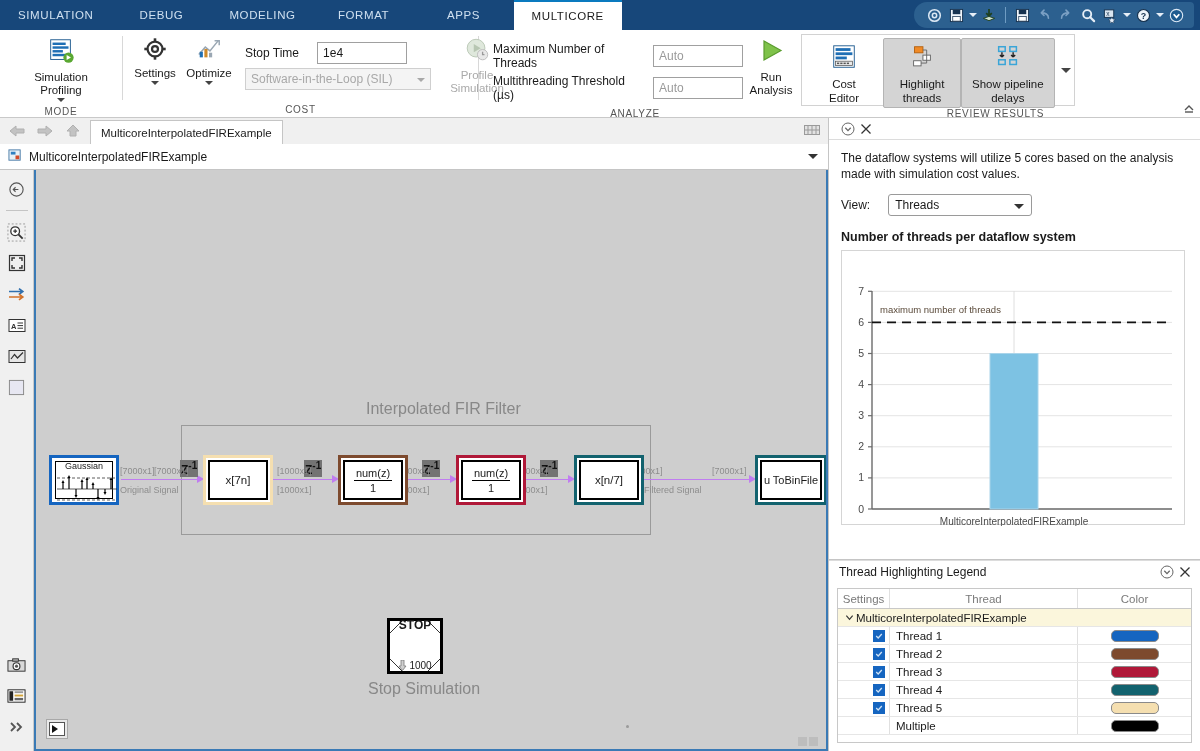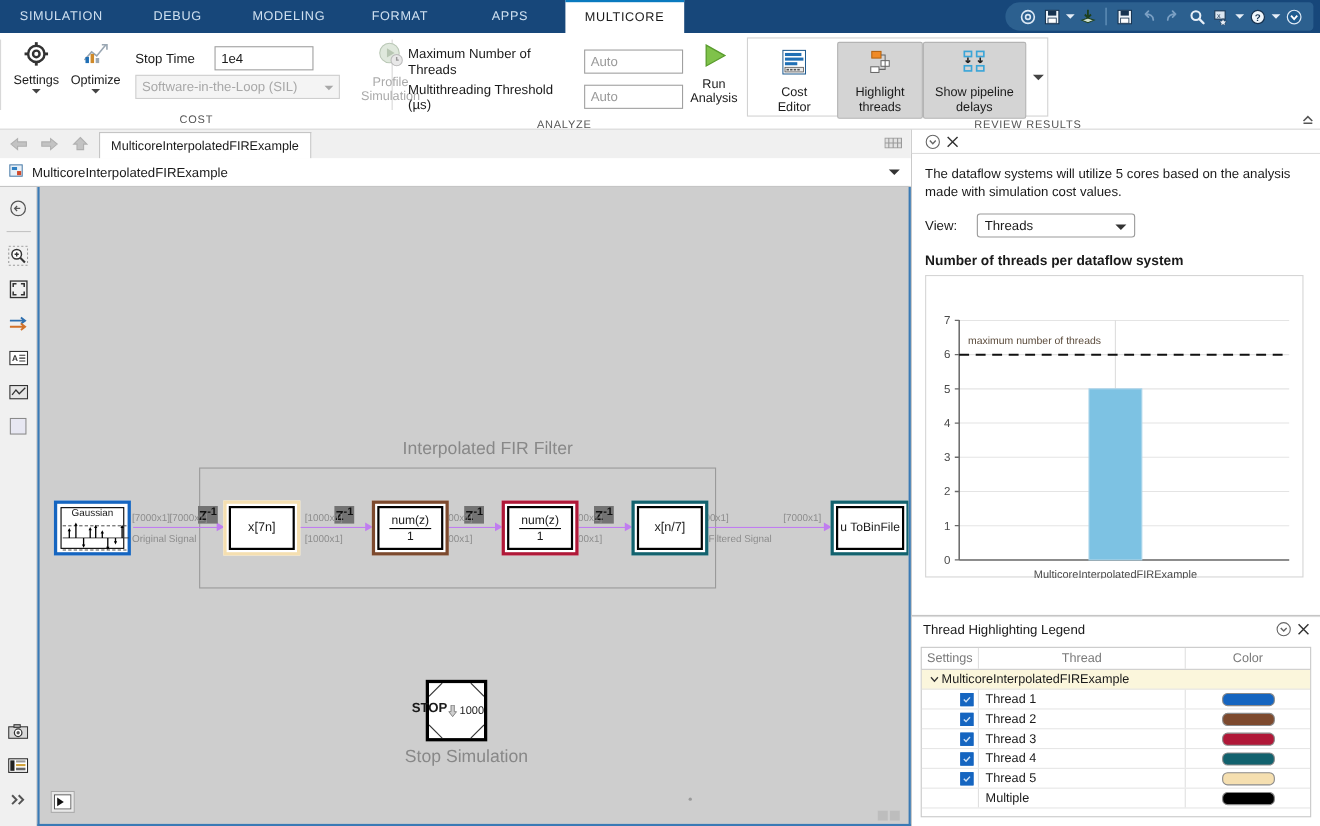--- a/index.html
+++ b/index.html
@@ -128,21 +128,21 @@
     display:flex; align-items:center; justify-content:center; text-align:center;
     font-size:11.5px; box-sizing:border-box;
   }
   .wire { position:absolute; height:1px; background:#c07df0; }
   .arrowhead { position:absolute; width:0; height:0; border-top:4px solid transparent; border-bottom:4px solid transparent; border-left:7px solid #c07df0; }
   .sig { position:absolute; font-size:9px; color:#8d8d8d; white-space:nowrap; }
   .zlabel { position:absolute; font-size:12px; font-weight:bold; color:#111; background:#737373; padding:0 1px; }
   .cap { position:absolute; font-size:16px; color:#888; white-space:nowrap; }
   .stopblk {
     position:absolute; background:#ffffff; border:3px solid #000; width:56px; height:56px;
-    display:flex; flex-direction:row; align-items:center; justify-content:flex-end;
+    display:flex; flex-direction:column; align-items:center; justify-content:space-between;gap:8px;
   }
   .term-ico { position:absolute; left:10px; bottom:10px; width:22px; height:20px;
               border:1px solid #a8a8a8; background:#e8e8e8; display:flex; align-items:center; justify-content:center; }
   .hscroll { position:absolute; left:0; bottom:0; height:14px; width:100%; }
   .hscroll .grip { position:absolute; right:8px; bottom:3px; display:flex; gap:2px; }
   .hscroll .grip i { display:block; width:9px; height:9px; background:#bdbdbd; }
   .dot-cursor { position:absolute; width:3px; height:3px; border-radius:50%; background:#9a9a9a; }
 
   
   .rightcol { width:372px; height:633px; background:#ffffff; display:flex; flex-direction:column;
@@ -276,20 +276,40 @@
             <circle cx="8" cy="8" r="6.6" fill="#1f5b8f" stroke="#dce8f4" stroke-width="1.2"></circle>
             <path d="M5 6.6 L8 10 L11 6.6" fill="none" stroke="#ffffff" stroke-width="1.8"></path>
           </svg>
       </div>
     </div>
   </div>
 
   <div class="ribbon">
     <div class="rib-groups">
 
+      <div class="rib-group" style="width:122px">
+        <div class="gbody" style="justify-content:center">
+          <div class="bigbtn">
+            <span>
+              <svg width="30" height="30" viewBox="0 0 32 32">
+                  <rect x="5" y="4" width="21" height="21" fill="#fff" stroke="#1f5b8f"></rect>
+                  <rect x="7" y="7" width="14" height="2.6" fill="#1f6fb5"></rect>
+                  <rect x="7" y="11" width="17" height="2.6" fill="#1f6fb5"></rect>
+                  <rect x="7" y="15" width="11" height="2.6" fill="#1f6fb5"></rect>
+                  <rect x="7" y="19" width="15" height="2.6" fill="#1f6fb5"></rect>
+                  <circle cx="24" cy="23" r="5.5" fill="#5aa832"></circle>
+                  <path d="M22 20.3 L26.6 23 L22 25.7 Z" fill="#fff"></path>
+                </svg>
+            </span>
+            <span class="lbl">Simulation Profiling</span>
+            <span class="dncaret"></span>
+          </div>
+        </div>
+        <div class="glabel">MODE</div>
+      </div>
       <div class="rib-sep"></div>
 
       <div class="rib-group" style="width:355px">
         <div class="gbody">
           <div class="bigbtn" style="min-width:52px">
             <span>
               <svg width="26" height="26" viewBox="0 0 28 28">
                   <g fill="none" stroke="#333" stroke-width="2.4">
                     <circle cx="14" cy="14" r="8"></circle>
                     <circle cx="14" cy="14" r="3.2"></circle>

